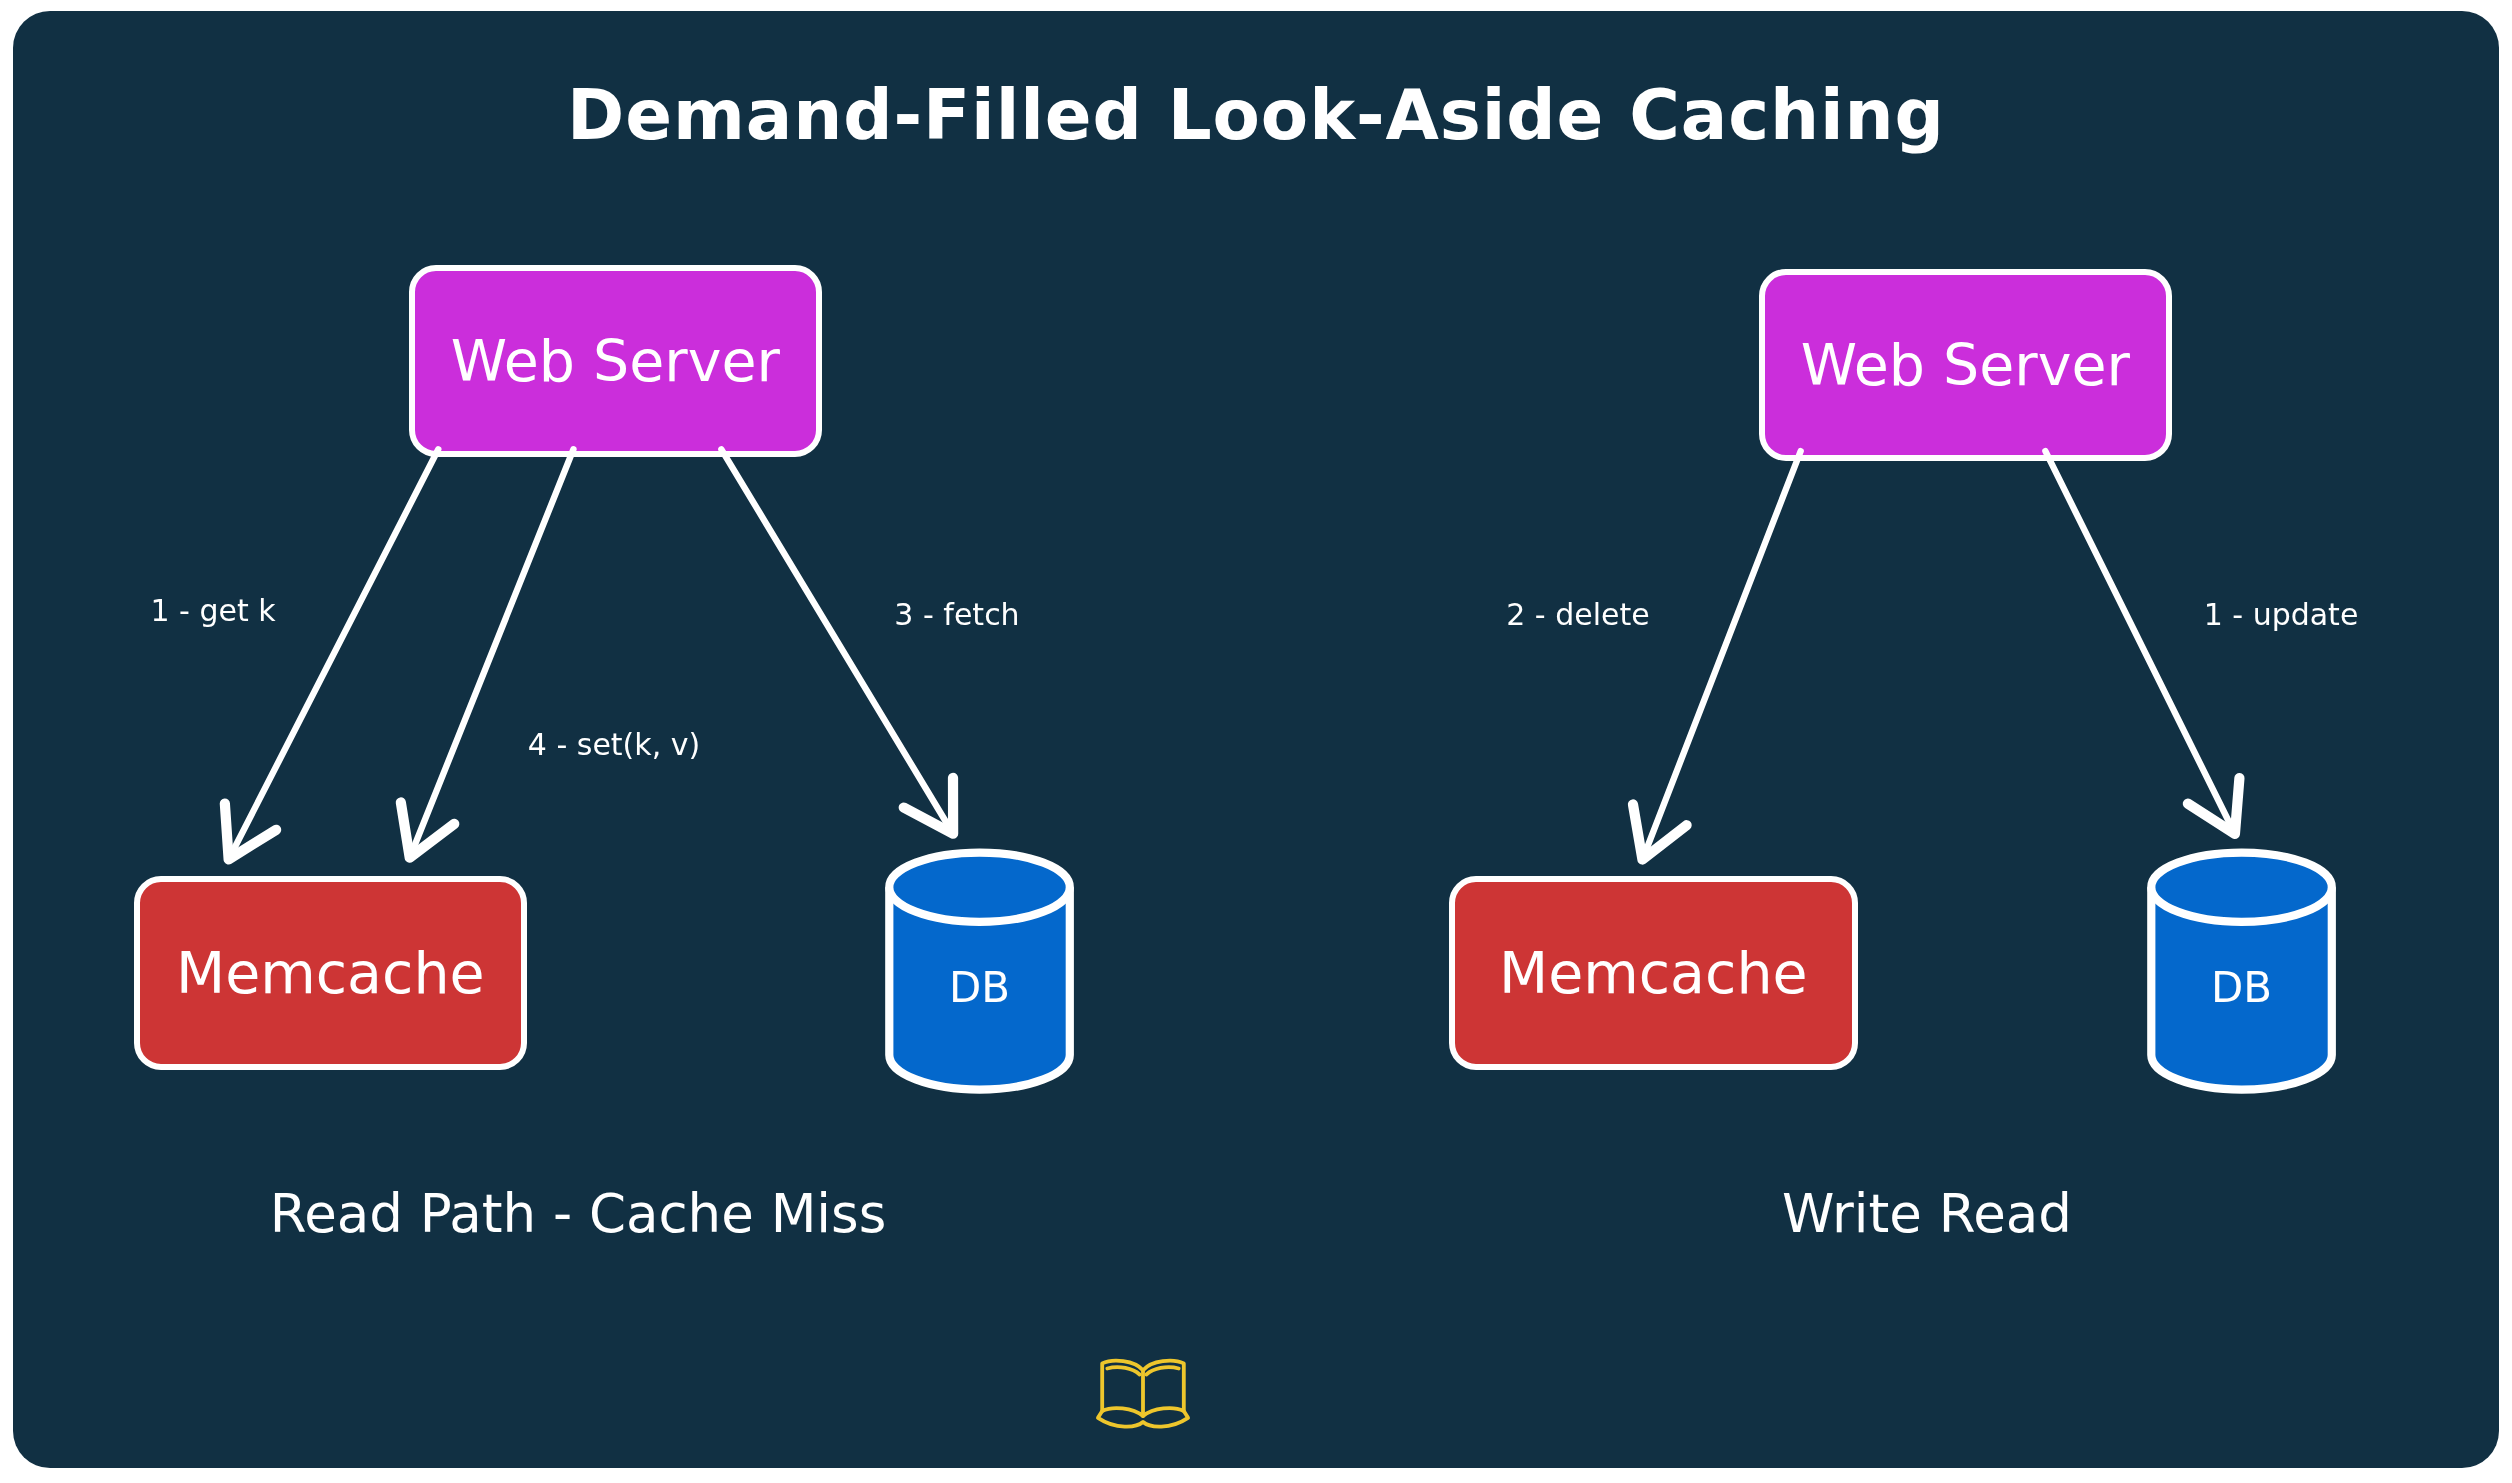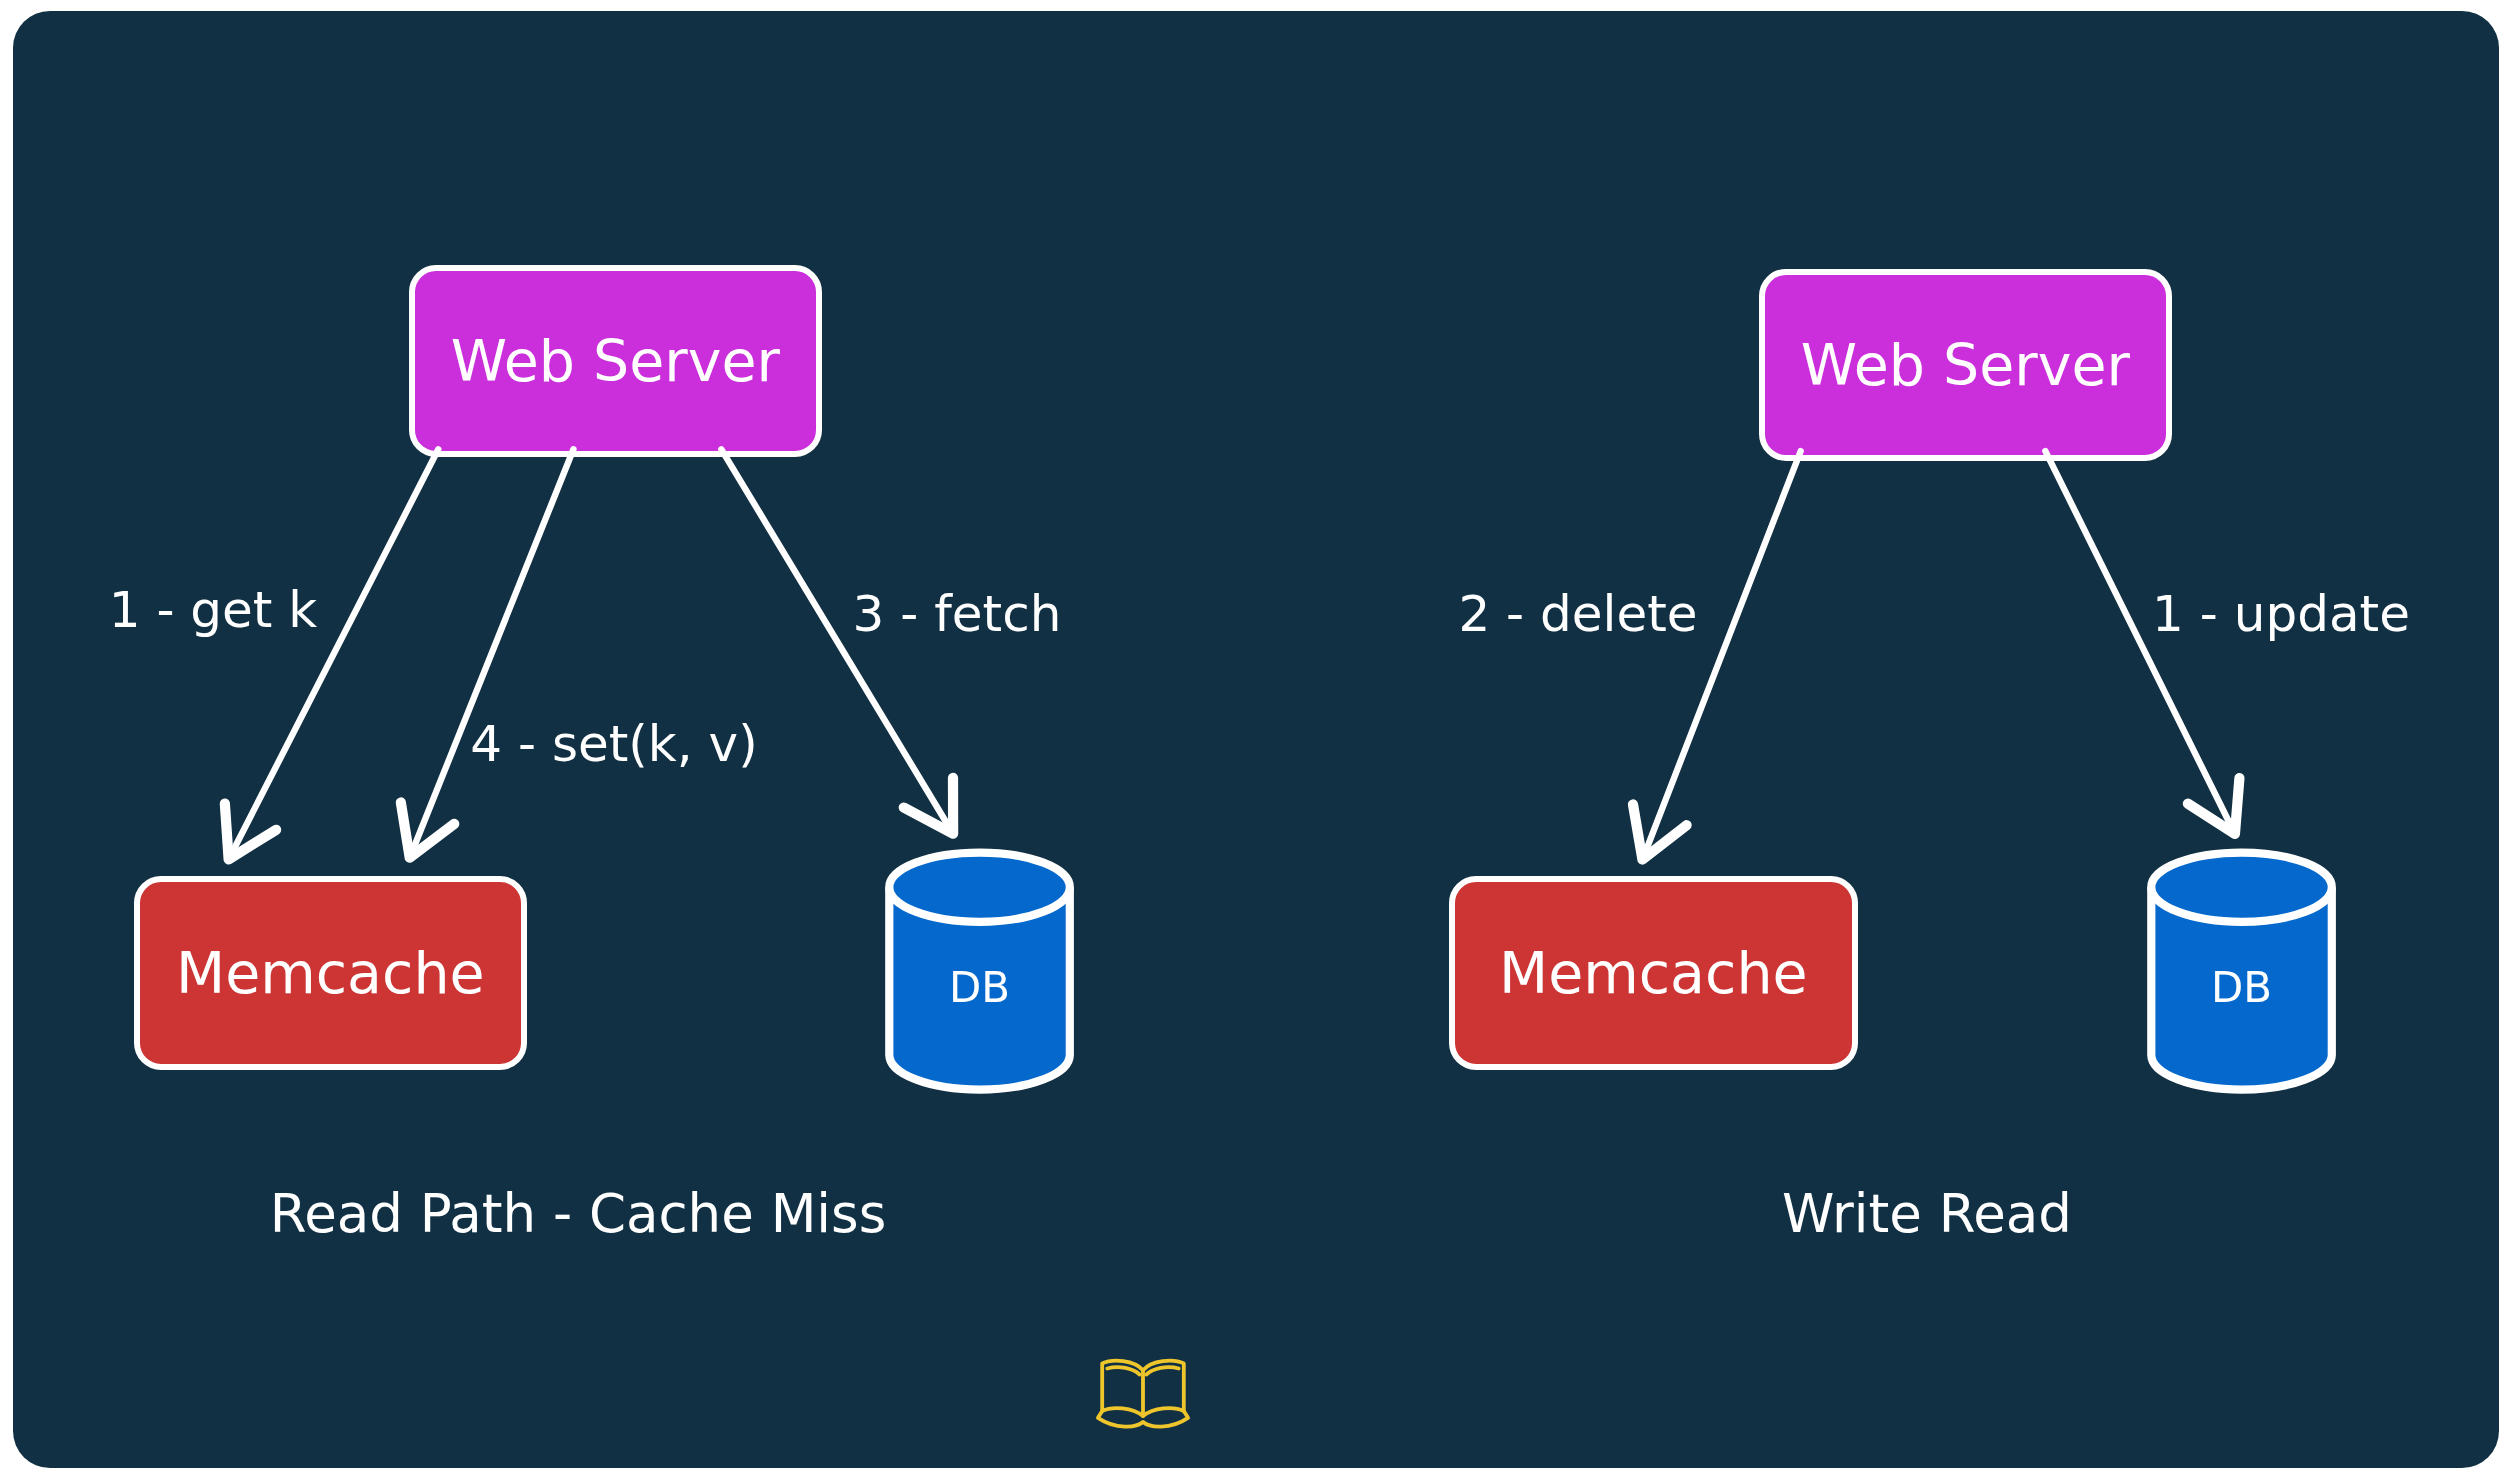--- a/index.html
+++ b/index.html
@@ -78,21 +78,21 @@
   }
   .arrow-head-shape{
     stroke:var(--color-stroke);
     fill:none;
   }
 
   .edge-label{
     position:absolute;
     transform:translate(-50%,-50%);
     color:var(--color-text);
-    font-size:50px;
+    font-size:30px;
     white-space:nowrap;
   }
   .label-get   { left:213px;  top:610px; }
   .label-set   { left:614px;  top:744px; }
   .label-fetch { left:957px; top:614px; }
   .label-delete{ left:1578px; top:614px; }
   .label-update{ left:2281px; top:614px; }
 
   .path-caption{
     position:absolute;
@@ -126,20 +126,21 @@
     letter-spacing:1.4px;
     text-align:center;
     line-height:1.15;
   }
 </style>
 </head>
 <body>
 
 <div class="board">
 
+  <div class="page-title">Demand-Filled Look-Aside Caching</div>
 
   <div class="node node-server node-server-read">
     <span>Web Server</span>
   </div>
   <div class="node node-cache node-cache-read">
     <span>Memcache</span>
   </div>
   <svg class="db-cylinder db-cylinder-read" viewBox="0 0 215 277">
     <path class="db-shape" d="M 8 46 L 8 230 A 99 38 0 0 0 206 230 L 206 46"></path>
     <ellipse class="db-shape" cx="107" cy="46" rx="99" ry="38"></ellipse>

